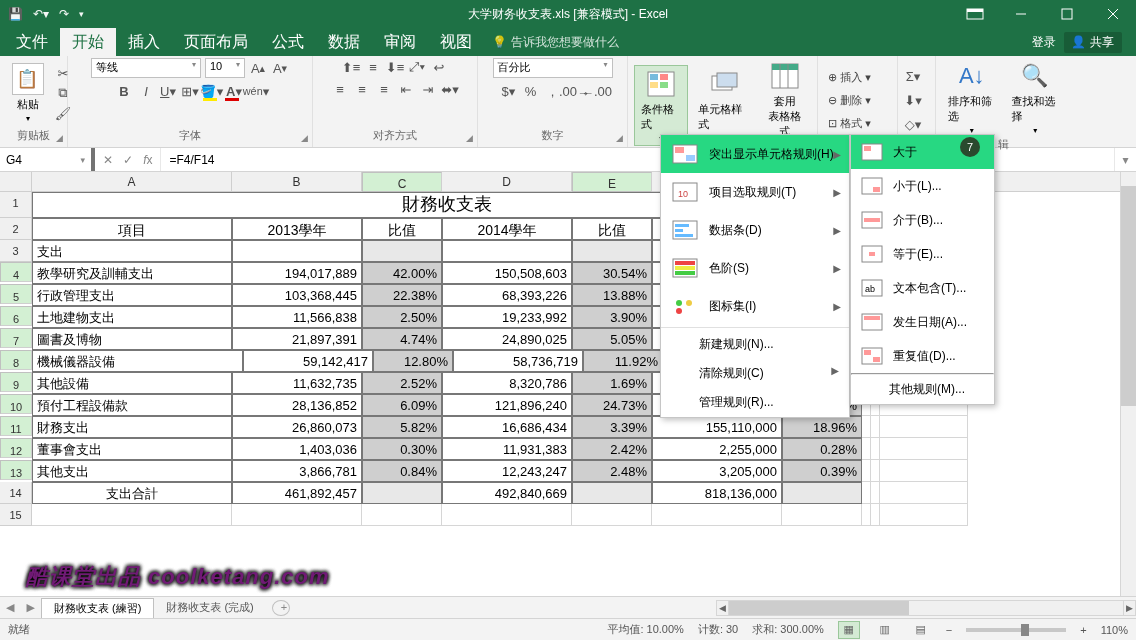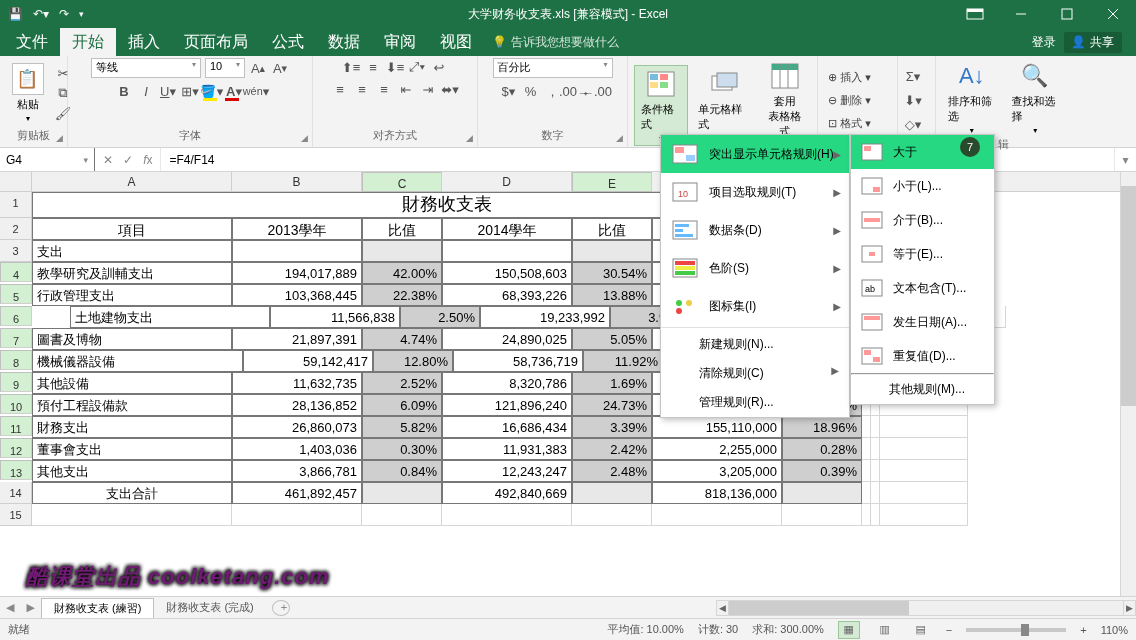--- a/index.html
+++ b/index.html
@@ -48,21 +48,21 @@
 
 .submenu { position:absolute; top:134px; left:850px; width:145px; background:#fff; border:1px solid #c6c6c6; box-shadow:2px 2px 6px rgba(0,0,0,.25); z-index:51; }
 .submenu .item { display:flex; align-items:center; gap:10px; padding:8px 10px; cursor:pointer; font-size:12px; }
 .submenu .item.hov { background:#27d882; }
 .submenu .badge { position:absolute; width:20px; height:20px; border-radius:50%; background:#2a4a2e; color:#fff; display:flex; align-items:center; justify-content:center; font-size:11px; }
 .submenu .txtitem { padding:6px 10px 6px 38px; cursor:pointer; font-size:12px; }
 .sico { width:22px; height:18px; }
 
 
 .fbar { height:24px; border-bottom:1px solid #d4d4d4; display:flex; align-items:stretch; background:#fff; }
-.namebox { width:95px; border-right:1px solid #737373; padding:0 6px; display:flex; align-items:center; font-size:12px; }
+.namebox { width:95px; border-right:4px solid #737373; padding:0 6px; display:flex; align-items:center; font-size:12px; }
 .namebox .dd { margin-left:auto; color:#888; font-size:9px; }
 .fbtns { display:flex; align-items:center; padding:0 8px; gap:10px; color:#888; border-right:1px solid #e8e8e8; }
 .finput { flex:1; padding:0 8px; display:flex; align-items:center; font-size:12px; }
 .fbar .expand { width:22px; display:flex; align-items:center; justify-content:center; color:#888; border-left:1px solid #e8e8e8; }
 
 
 .gridwrap { position:absolute; top:172px; left:0; right:0; bottom:44px; overflow:hidden; background:#fff; }
 .colheads { display:flex; height:20px; background:#f0f0f0; border-bottom:1px solid #cfcfcf; position:sticky; top:0; }
 .corner { width:32px; border-right:1px solid #cfcfcf; background:#f0f0f0; }
 .ch { border-right:1px solid #cfcfcf; text-align:center; font-size:12px; color:#333; line-height:20px; background:#f0f0f0; }
@@ -409,21 +409,21 @@
         <div class="td b right" style="width: 130px;">68,393,226</div>
         <div class="td b right selrange" style="width: 80px;">13.88%</div>
         <div class="td b right" style="width: 130px;"></div>
         <div class="td b right selrange" style="width: 80px;"></div>
         <div class="td " style="width: 2px;"></div>
         <div class="td " style="width: 2px;"></div>
         <div class="td " style="width: 88px;"></div>
       </div>
       <div class="tr">
         <div class="rh sel">6</div>
-        <div class="td b" style="width: 200px; margin-left: 38px;">   土地建物支出</div>
+        <div class="td b" style="width: 200px;">   土地建物支出</div>
         <div class="td b right" style="width: 130px;">11,566,838</div>
         <div class="td b right selrange" style="width: 80px;">2.50%</div>
         <div class="td b right" style="width: 130px;">19,233,992</div>
         <div class="td b right selrange" style="width: 80px;">3.90%</div>
         <div class="td b right" style="width: 130px;"></div>
         <div class="td b right selrange" style="width: 80px;"></div>
         <div class="td " style="width: 2px;"></div>
         <div class="td " style="width: 2px;"></div>
         <div class="td " style="width: 88px;"></div>
       </div>

